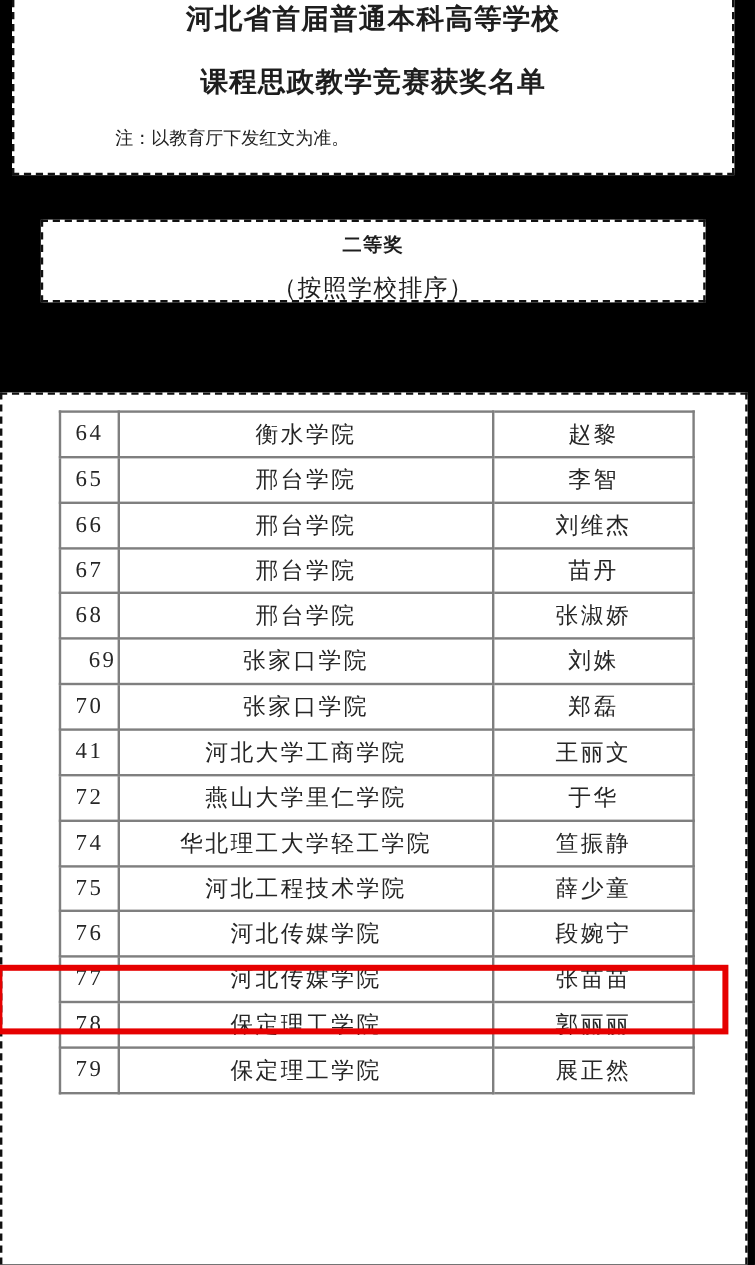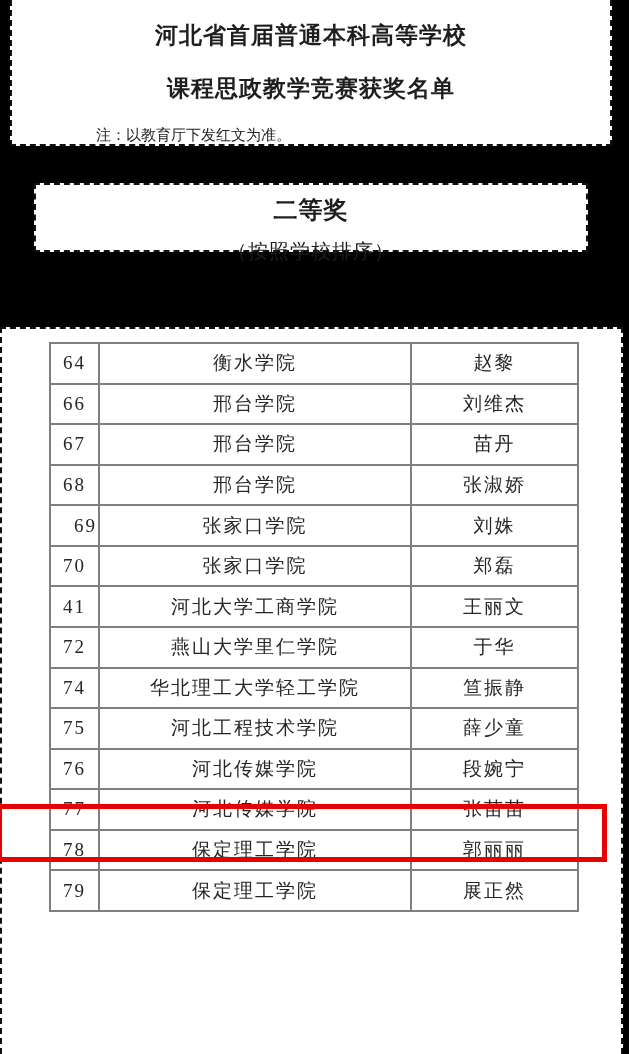--- a/index.html
+++ b/index.html
@@ -9,31 +9,31 @@
     font-family:"Liberation Serif","DejaVu Serif",serif;
     color:#1e1e1e;
   }
   
   .top-box {
     position:absolute; left:10px; top:0; width:602px; height:146px;
     background:#fff; box-sizing:border-box;
     border-right:2px dashed #111; border-bottom:2px dashed #111; border-left:2px dashed #111;
   }
   .doc-title { text-align:center; font-weight:bold; font-size:23px; letter-spacing:1px; margin:0; }
-  .doc-title.line1 { padding-top:20px; }
+  .doc-title.line1 { }
   .doc-title.line2 { padding-top:22px; }
   .doc-note { font-size:15px; margin:22px 0 0 84px; color:#222; }
 
   
   .award-box {
     position:absolute; left:34px; top:183px; width:554px; height:69px;
     background:#fff; box-sizing:border-box; border:2px dashed #111;
     text-align:center;
   }
-  .award-title { font-weight:bold; font-size:24px; margin-top:9px; letter-spacing:1px; }
+  .award-title { font-weight:bold; font-size:16px; margin-top:9px; letter-spacing:1px; }
   .award-subtitle { font-size:20px; margin-top:12px; letter-spacing:1px; }
 
   
   .sheet {
     position:absolute; left:0; top:327px; width:623px; height:727px;
     background:#fff; box-sizing:border-box;
     border-top:2px dashed #111; border-right:2px dashed #111; border-left:2px dashed #111;
   }
   table.winners {
     position:absolute; left:47px; top:13px;
@@ -76,20 +76,25 @@
       <colgroup>
         <col style="width:49px">
           <col style="width:312px">
           <col style="width:167px">
       </colgroup>
       <tbody>
         <tr>
           <td class="rank-cell" style="border-color: rgb(127, 127, 127);">64</td>
           <td style="border-color: rgb(127, 127, 127);">衡水学院</td>
           <td style="border-color: rgb(127, 127, 127);">赵黎</td>
+        </tr>
+        <tr>
+          <td class="rank-cell" style="border-color: rgb(127, 127, 127);">65</td>
+          <td style="border-color: rgb(127, 127, 127);">邢台学院</td>
+          <td style="border-color: rgb(127, 127, 127);">李智</td>
         </tr>
         <tr>
           <td class="rank-cell" style="border-color: rgb(127, 127, 127);">66</td>
           <td style="border-color: rgb(127, 127, 127);">邢台学院</td>
           <td style="border-color: rgb(127, 127, 127);">刘维杰</td>
         </tr>
         <tr>
           <td class="rank-cell" style="border-color: rgb(127, 127, 127);">67</td>
           <td style="border-color: rgb(127, 127, 127);">邢台学院</td>
           <td style="border-color: rgb(127, 127, 127);">苗丹</td>

